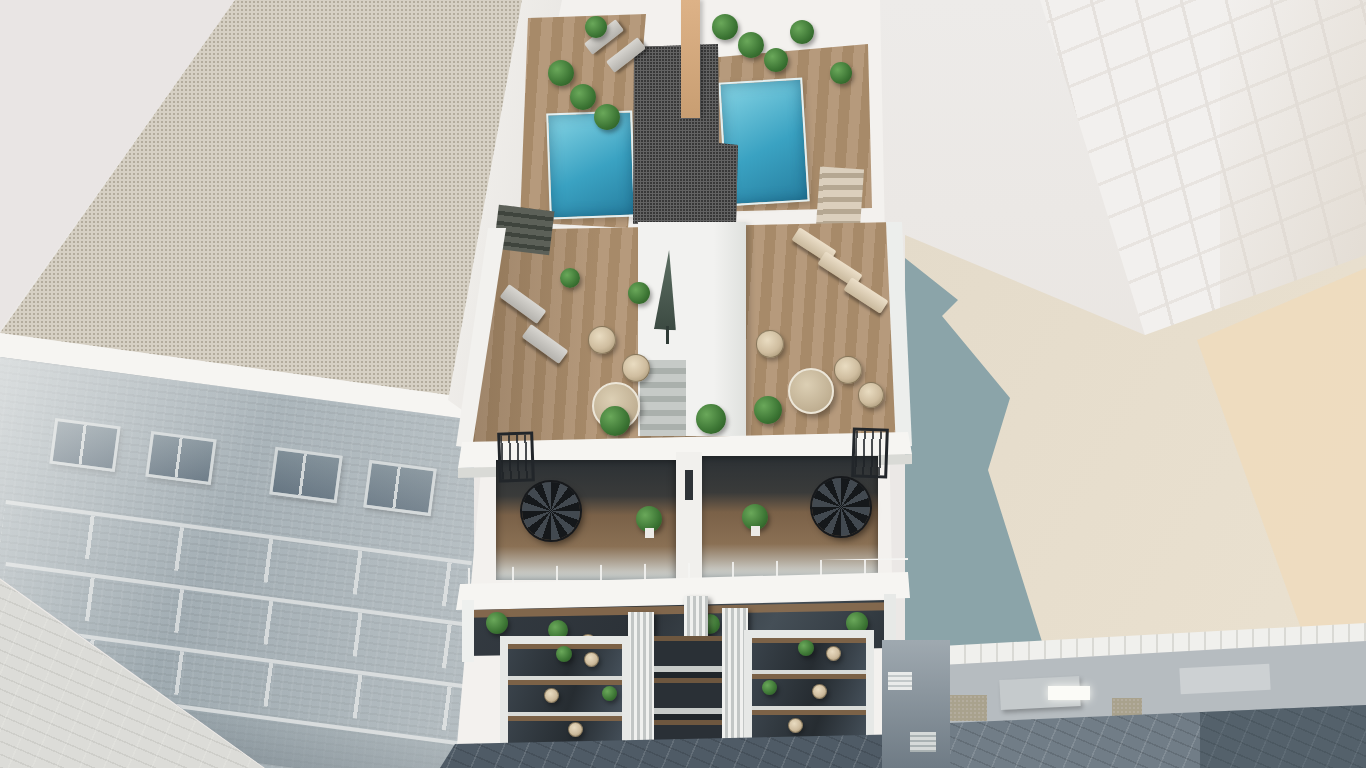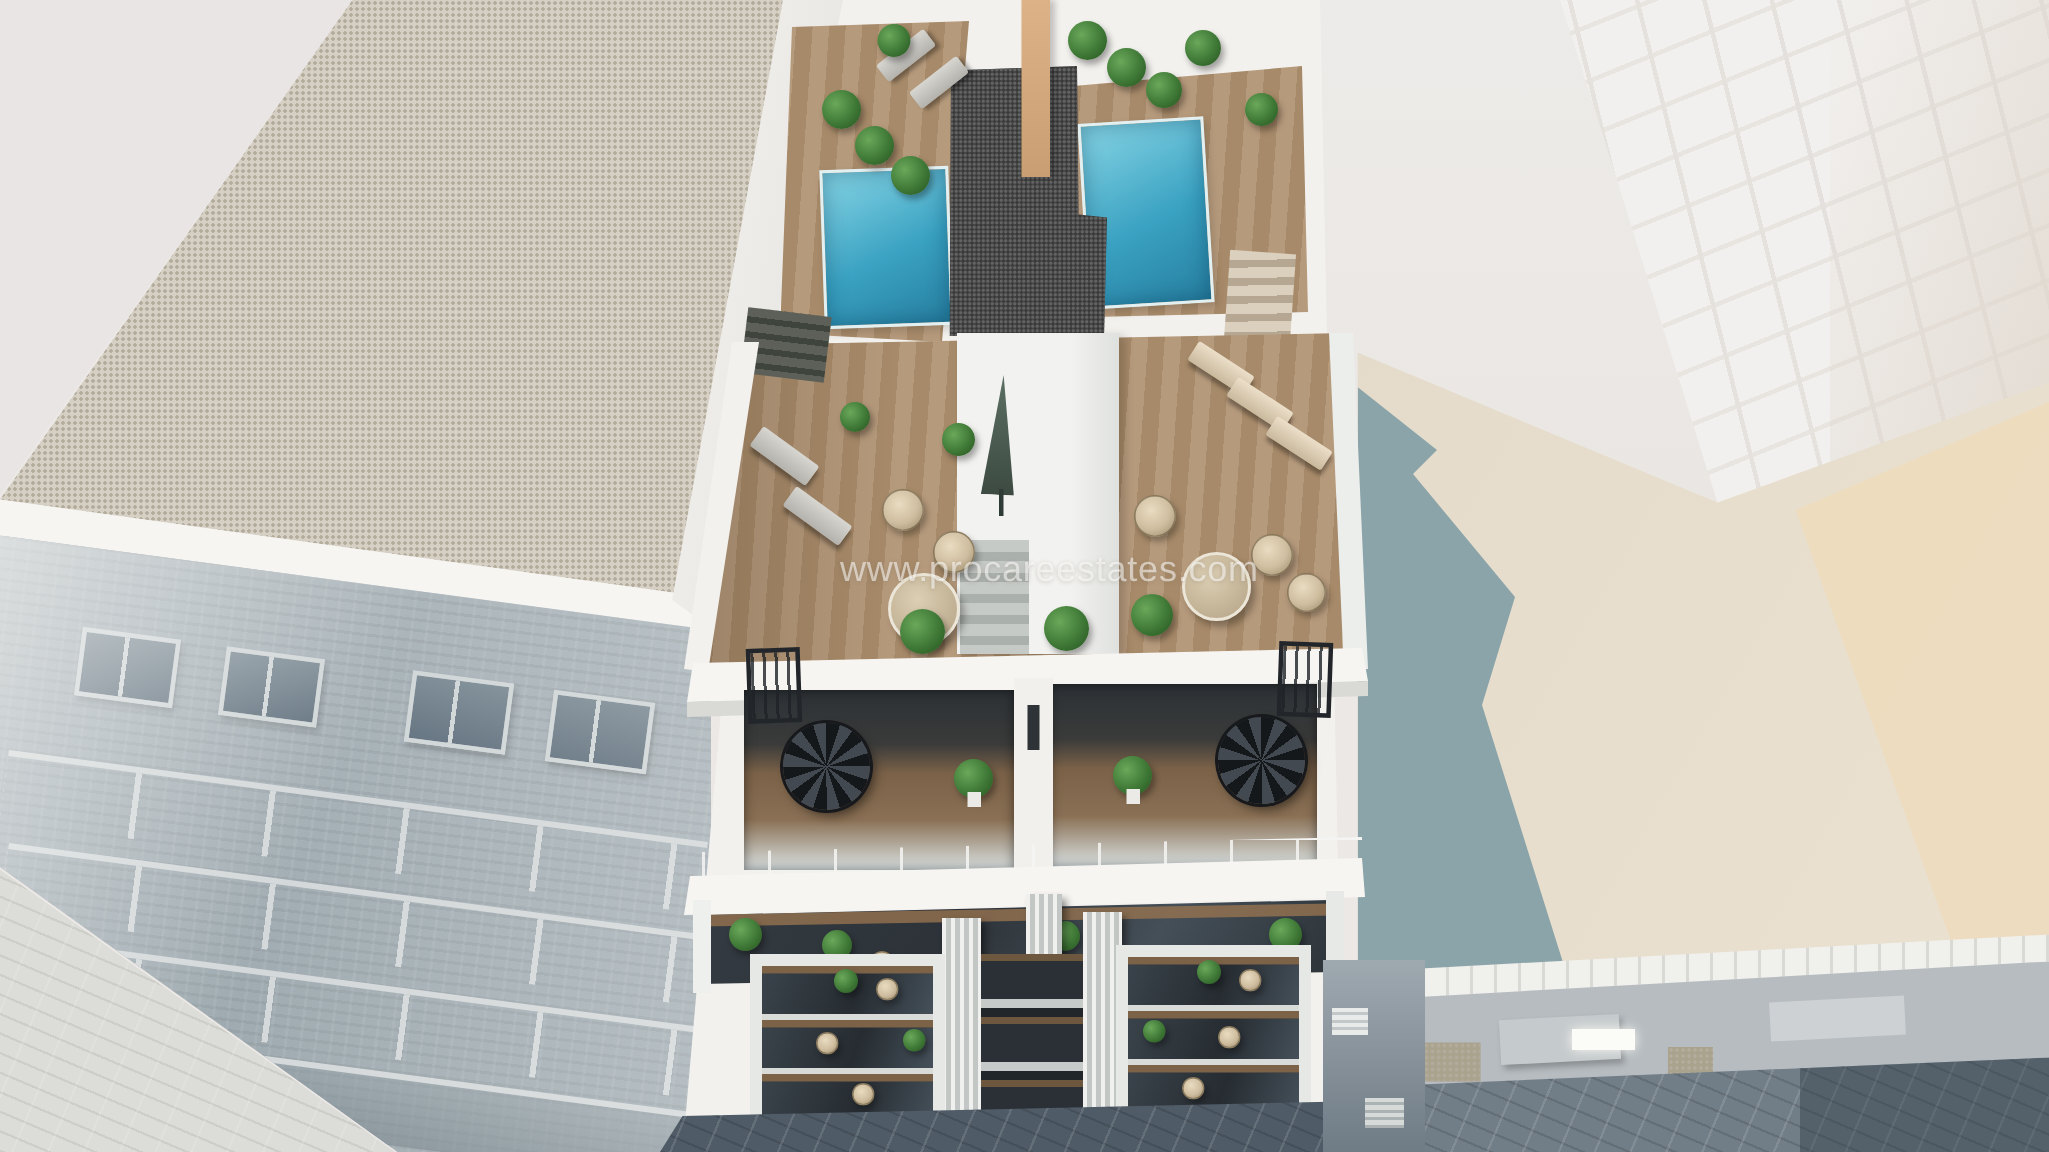--- a/index.html
+++ b/index.html
@@ -279,15 +279,14 @@
   <div class="abs chair" style="left:788px;top:718px;width:13px;height:13px;"></div>
 
   <div class="abs pavers" style="left:440px;top:726px;width:480px;height:42px;background-color:var(--street-dark);
               clip-path:polygon(15px 18px,470px 8px,480px 42px,0 42px);"></div>
 
   <div class="abs" style="left:882px;top:640px;width:68px;height:128px;background:linear-gradient(180deg,#9fa9b0,#6f7b85);">
     <div class="abs" style="left:6px;top:32px;width:24px;height:18px;background:repeating-linear-gradient(180deg,#e9ebea 0 3px,#c2c8c9 3px 5px);"></div>
     <div class="abs" style="left:28px;top:92px;width:26px;height:20px;background:repeating-linear-gradient(180deg,#d6dad9 0 3px,#aab2b3 3px 5px);"></div>
   </div>
 
-  <div class="abs watermark" style="left:560px;top:366px;">www.procareestates.com</div>
 
 </div>
 
 </body></html>

